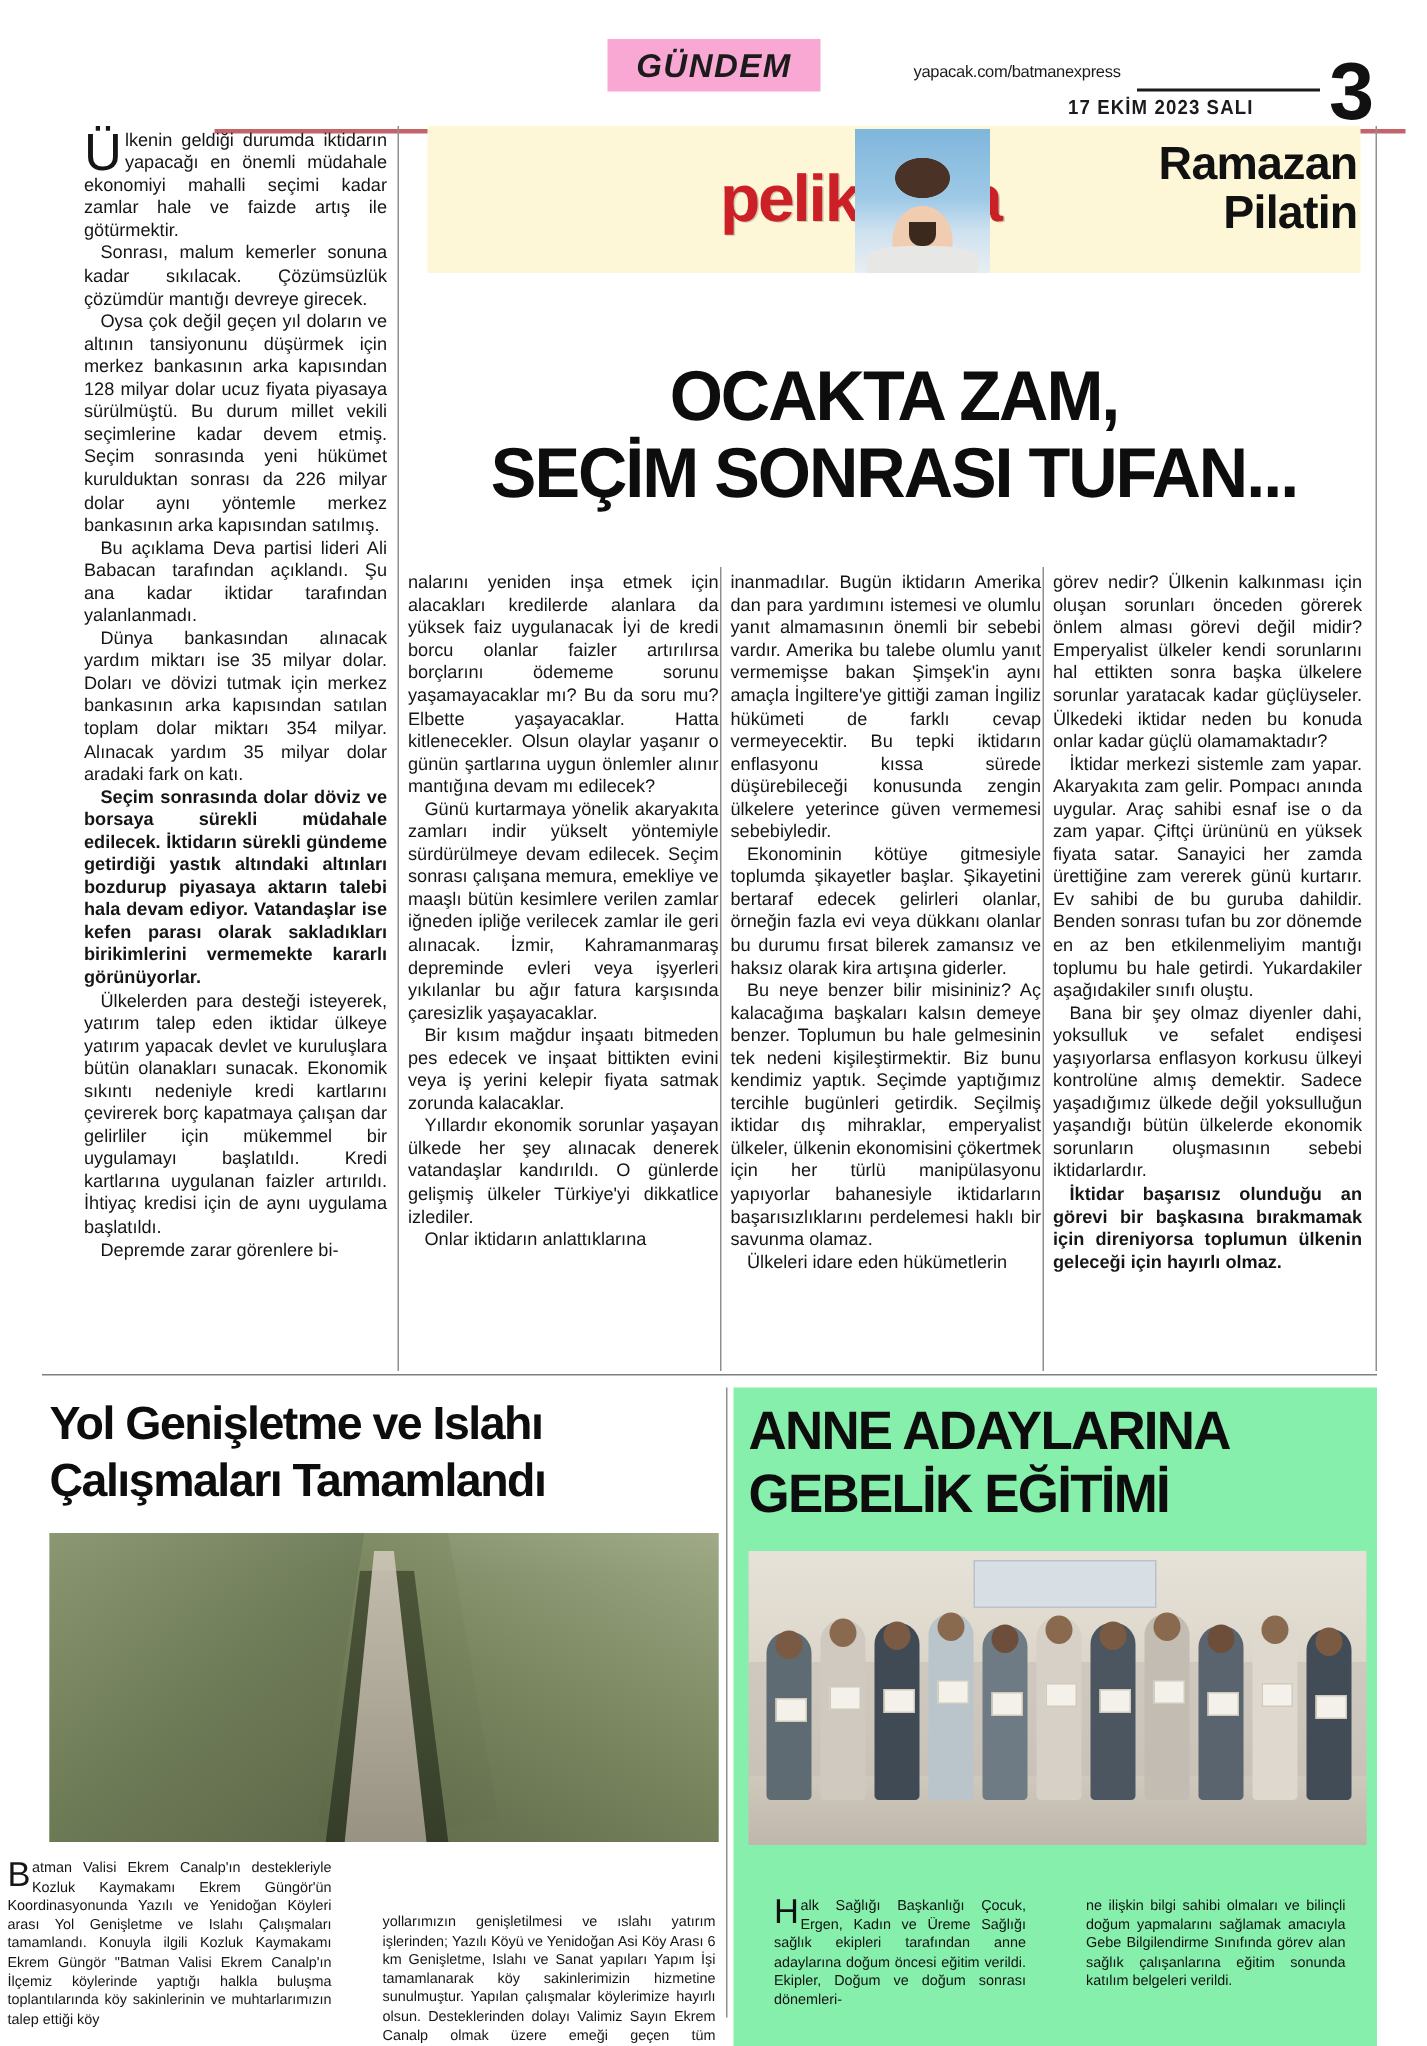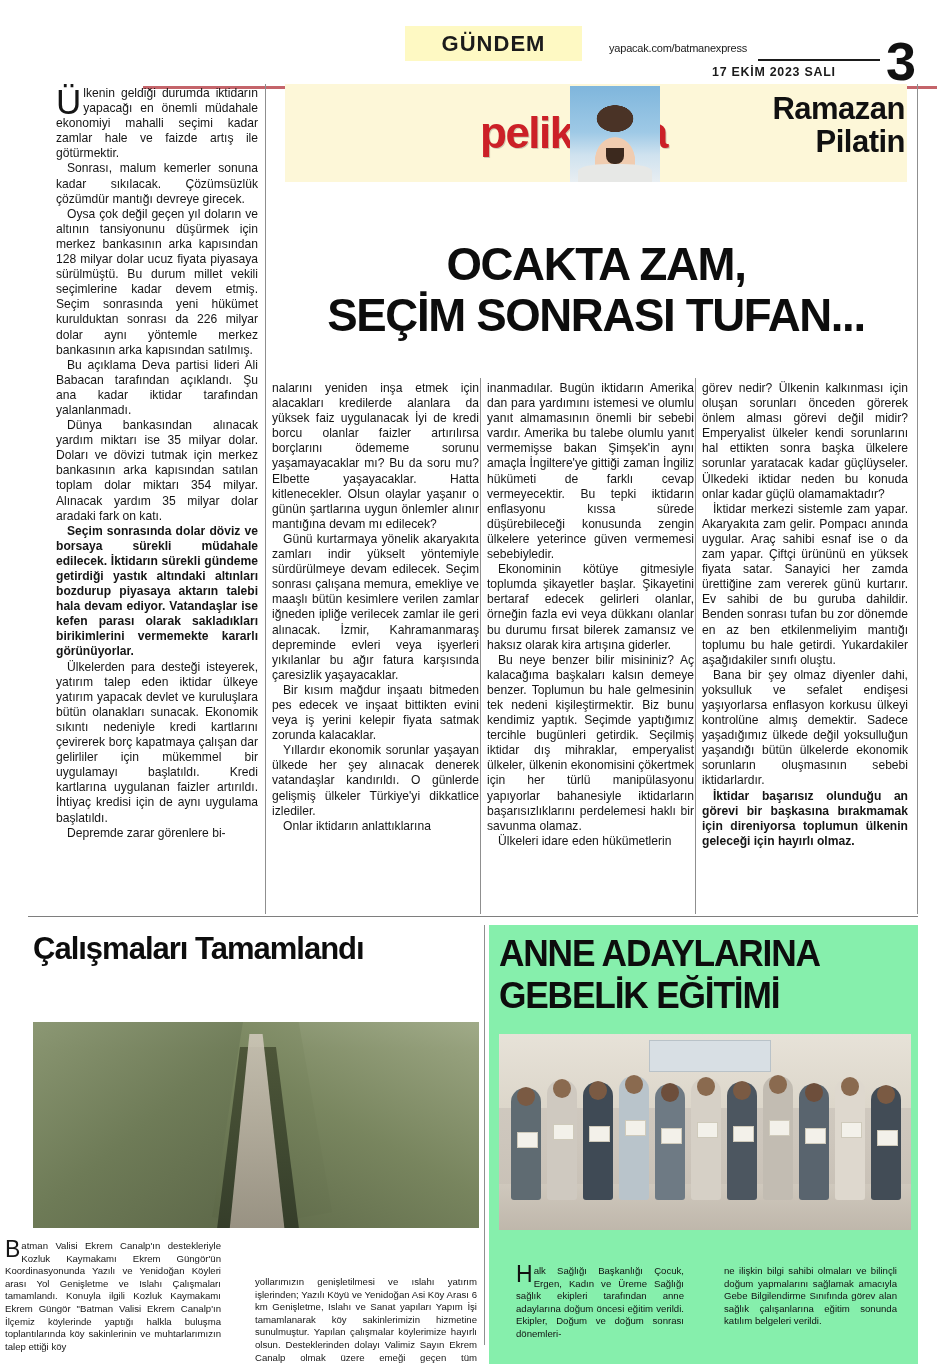--- a/index.html
+++ b/index.html
@@ -50,25 +50,26 @@
     letter-spacing: -0.6px;
     transform: scaleX(0.97);
     white-space: nowrap;
     line-height: 1;
   }
   .brand-text .small { font-size: 21px; }
 
   .section-tab {
     position: absolute;
     left: 405px; top: 8px;
-    width: 177px; height: 35px;
-    background: #fef9c3;
+    width: 142px; height: 35px;
+    background: #f9a8d4;
     display: flex;
     align-items: center;
     justify-content: center;
+    font-style: italic;
   }
   .section-tab-label {
     font-size: 22px;
     font-weight: bold;
     letter-spacing: 1px;
     color: #1b1b1b;
     font-family: "Liberation Sans", sans-serif;
   }
 
   .social-url {
@@ -453,20 +454,21 @@
     <p>İktidar merkezi sistemle zam yapar. Akaryakıta zam gelir. Pompacı anında uygular. Araç sahibi esnaf ise o da zam yapar. Çiftçi ürününü en yüksek fiyata satar. Sanayici her zamda ürettiğine zam vererek günü kurtarır. Ev sahibi de bu guruba dahildir. Benden sonrası tufan bu zor dönemde en az ben etkilenmeliyim mantığı toplumu bu hale getirdi. Yukardakiler aşağıdakiler sınıfı oluştu.</p>
     <p>Bana bir şey olmaz diyenler dahi, yoksulluk ve sefalet endişesi yaşıyorlarsa enflasyon korkusu ülkeyi kontrolüne almış demektir. Sadece yaşadığımız ülkede değil yoksulluğun yaşandığı bütün ülkelerde ekonomik sorunların oluşmasının sebebi iktidarlardır.</p>
     <p class="b">İktidar başarısız olunduğu an görevi bir başkasına bırakmamak için direniyorsa toplumun ülkenin geleceği için hayırlı olmaz.</p>
   </div>
 
   <div class="hrule-mid"></div>
   <div class="vrule-bottom"></div>
 
   <div class="story-left">
     <div class="story-left-headline">
+      <div>Yol Genişletme ve Islahı</div>
       <div>Çalışmaları Tamamlandı</div>
     </div>
     <div class="photo-road">
       <div class="sky"></div>
       <div class="ridge-a"></div>
       <div class="ridge-b"></div>
       <div class="valley"></div>
       <div class="road"></div>
     </div>
   </div>

